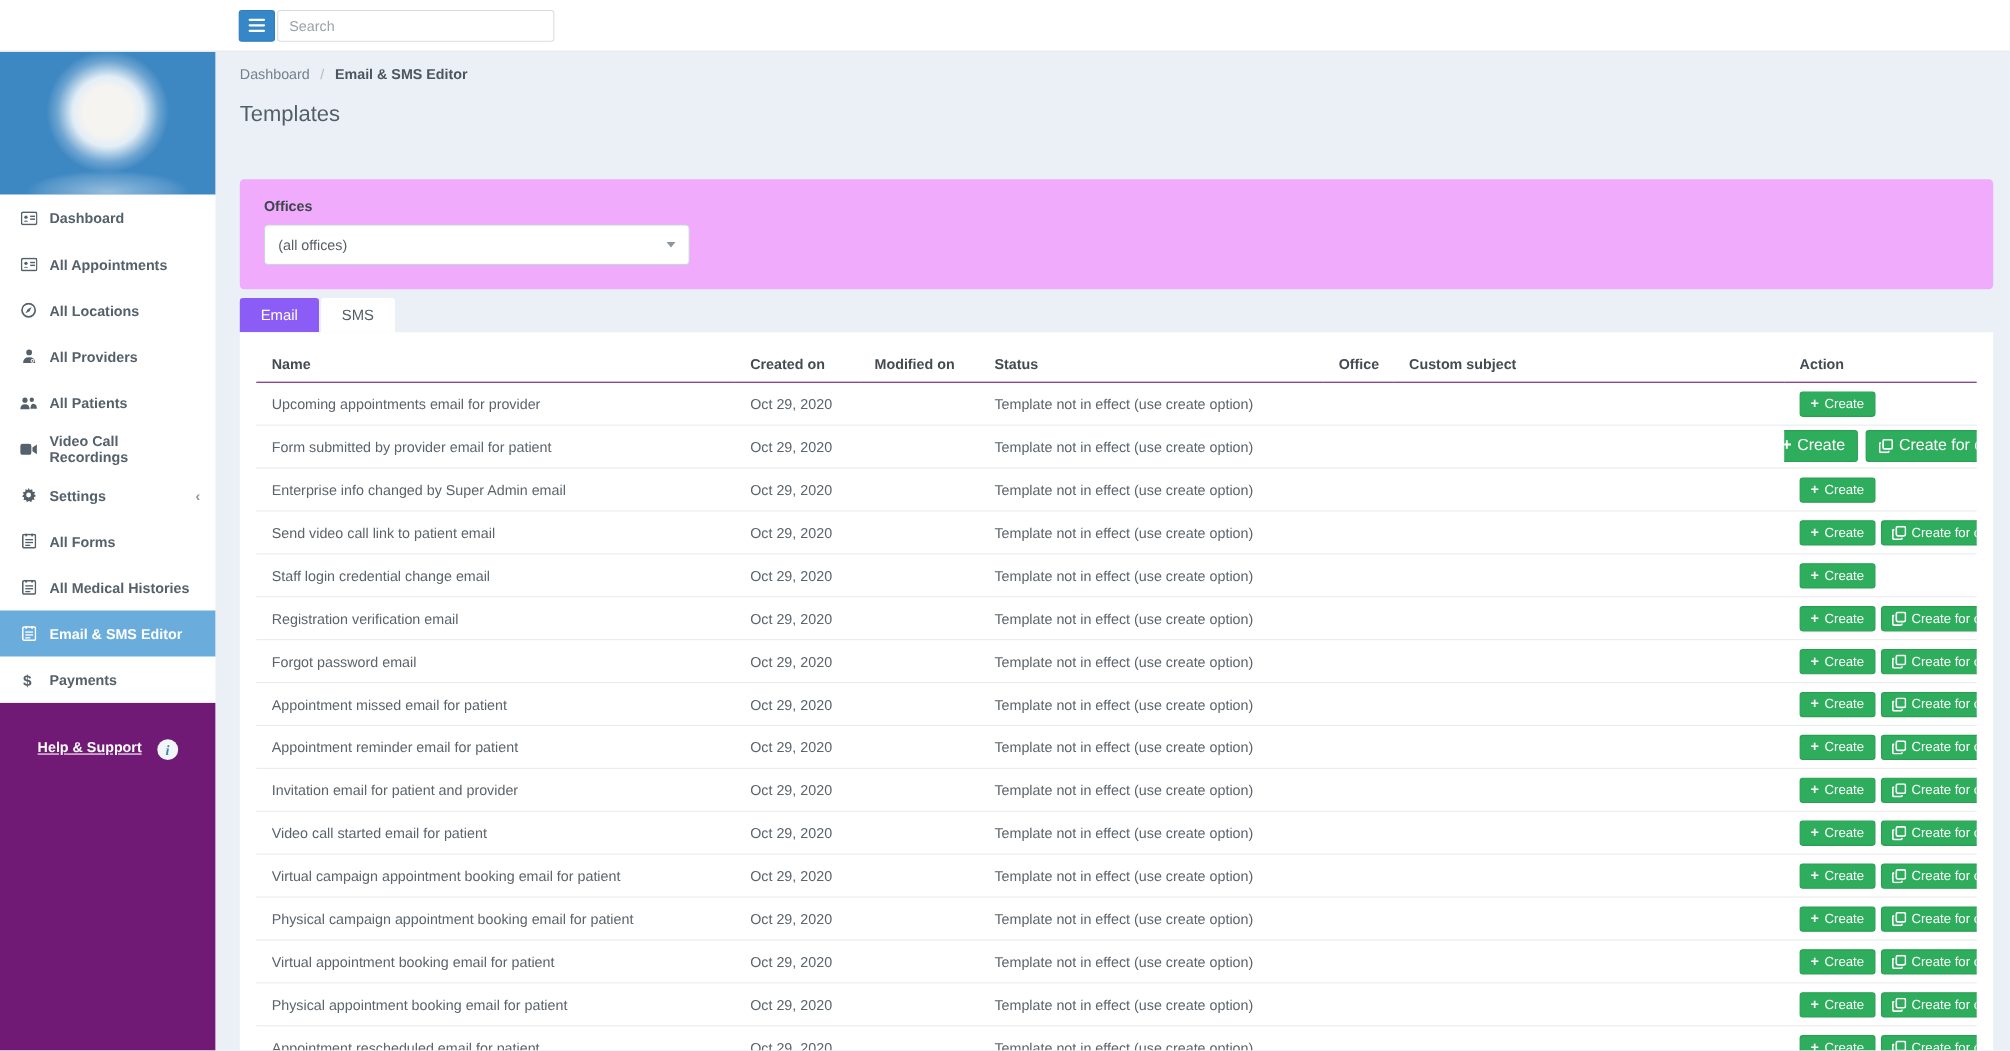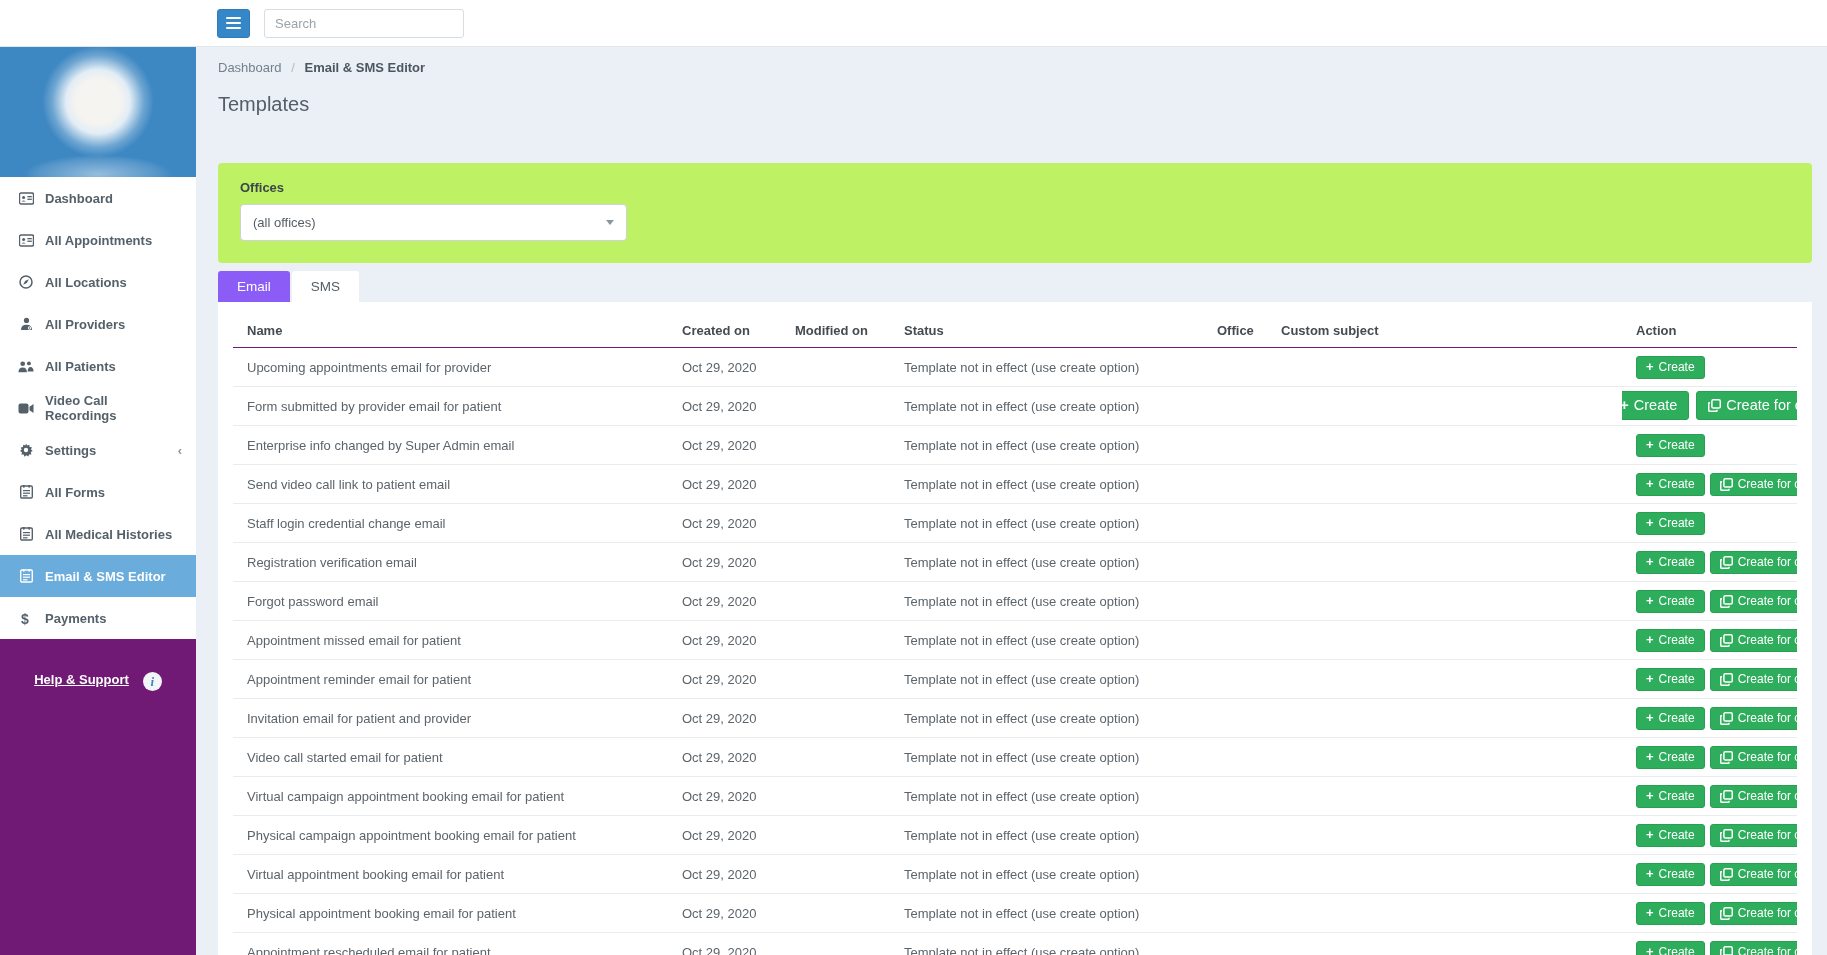--- a/index.html
+++ b/index.html
@@ -6,21 +6,21 @@
   html,body { width:1827px; height:955px; overflow:hidden;
     font-family:"Liberation Sans", sans-serif; background:#eaf0f6; }
 
   
   .topbar { height:47px; background:#ffffff; border-bottom:1px solid #e4e7ea;
     display:flex; align-items:center; padding-left:217px; position:relative; z-index:5; }
   .hamburger-btn { width:33px; height:29px; background:#3687c8; border:1px solid #2f7cba;
     border-radius:3px; display:flex; flex-direction:column; justify-content:center;
     align-items:center; gap:3px; cursor:pointer; }
   .hamburger-btn span { display:block; width:15px; height:2px; background:#fff; border-radius:1px; }
-  .search-input { margin-left:14px; width:200px; height:29px; border:1px solid #d7dde2;
+  .search-input { margin-left:2px; width:252px; height:29px; border:1px solid #d7dde2;
     border-radius:3px; padding:0 10px; font-size:13px; color:#555; outline:none;
     font-family:"Liberation Sans", sans-serif; }
   .search-input::placeholder { color:#9aa3ab; }
 
   
   .shell { display:flex; height:908px; }
 
   
   .sidebar { width:196px; background:#ffffff; display:flex; flex-direction:column; flex-shrink:0; }
   .logo-block { height:130px; background:#3d87c2;
@@ -44,21 +44,21 @@
 
   
   .main { flex:1; background:#eaf0f6; padding:0 15px 0 22px; display:flex;
     flex-direction:column; overflow:hidden; }
   .breadcrumb { padding-top:13px; font-size:13px; color:#777f86; }
   .breadcrumb .bc-home { color:#75808a; cursor:pointer; }
   .breadcrumb .bc-sep { color:#b4bcc2; padding:0 6px; }
   .breadcrumb .bc-current { color:#4d565e; font-weight:700; }
   .page-title { margin-top:18px; font-size:20px; font-weight:400; color:#545e66; }
 
-  .offices-card { margin-top:47px; background:#bef264; border-radius:4px;
+  .offices-card { margin-top:47px; background:#f0abfc; border-radius:4px;
     padding:17px 22px 22px 22px; }
   .offices-label { font-size:13px; font-weight:700; color:#3d454c; }
   .offices-select { margin-top:9px; width:387px; height:37px; background:#fff;
     border:1px solid #ccd4da; border-radius:4px; display:flex; align-items:center;
     padding:0 12px; font-size:13px; color:#555d64; cursor:pointer; position:relative; }
   .offices-select .caret { position:absolute; right:12px; top:15px; width:0; height:0;
     border-left:4px solid transparent; border-right:4px solid transparent;
     border-top:5px solid #8b959d; }
 
   .tabs { display:flex; margin-top:8px; gap:2px; }

